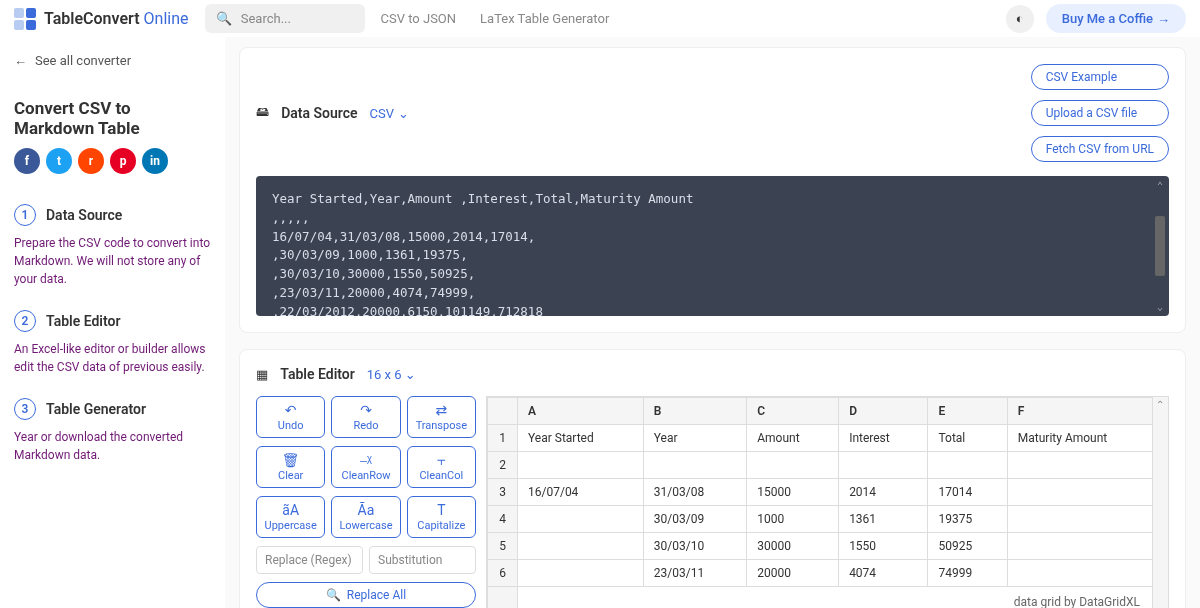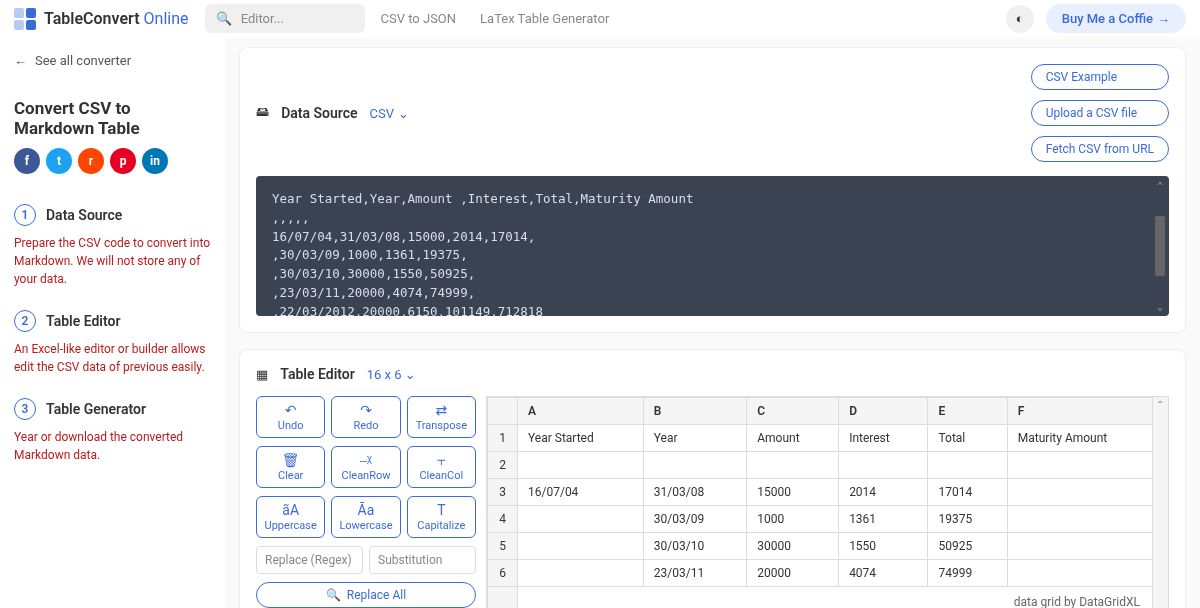--- a/index.html
+++ b/index.html
@@ -18,21 +18,21 @@
 .main { display: flex; }
 .sidebar { width: 225px; padding: 16px 14px; }
 .backlink { display: flex; align-items: center; gap: 8px; color: #555; font-size: 13px; margin-bottom: 30px; }
 .sidebar h1 { font-size: 17px; font-weight: 700; margin-bottom: 10px; }
 .sidebar .subtitle { color: #888; font-size: 12px; line-height: 1.5; margin-bottom: 14px; }
 .social { display: flex; gap: 6px; margin-bottom: 30px; }
 .social-icon { width: 26px; height: 26px; border-radius: 50%; display: flex; align-items: center; justify-content: center; color: #fff; font-size: 12px; font-weight: bold; }
 .step { display: flex; align-items: center; gap: 10px; margin-bottom: 8px; }
 .step-num { width: 22px; height: 22px; border: 1.5px solid #3b6bdb; color: #3b6bdb; border-radius: 50%; display: flex; align-items: center; justify-content: center; font-size: 12px; font-weight: 600; }
 .step-title { font-size: 14px; font-weight: 600; }
-.step-desc { color: #b91c1c; font-size: 12px; line-height: 1.5; margin-bottom: 22px; }
+.step-desc { color: #701a75; font-size: 12px; line-height: 1.5; margin-bottom: 22px; }
 .content { flex: 1; padding: 10px 14px; background: #fafafa; }
 .panel { background: #fff; border: 1px solid #eee; border-radius: 8px; padding: 16px; margin-bottom: 16px; }
 .panel-header { display: flex; align-items: center; gap: 12px; margin-bottom: 14px; }
 .panel-title { font-weight: 600; font-size: 14px; display: flex; align-items: center; gap: 8px; }
 .format-sel { color: #3b6bdb; font-size: 13px; display: flex; align-items: center; gap: 4px; }
 .panel-actions { margin-left: auto; display: flex; gap: 10px; flex-direction: column; }
 .pill-btn { border: 1.5px solid #3b6bdb; color: #3b6bdb; border-radius: 16px; padding: 5px 14px; font-size: 12px; background: #fff; }
 .csv-area { background: #3b4252; color: #d8dee9; font-family: "Consolas", monospace; font-size: 12.5px; padding: 14px 16px; border-radius: 4px; white-space: pre; line-height: 1.5; position: relative; height: 140px; overflow: hidden; }
 .csv-scroll { position: absolute; right: 2px; top: 2px; bottom: 2px; width: 14px; display:flex; flex-direction:column; align-items:center; justify-content:space-between; }
 .csv-scroll-arr { color:#aaa; font-size:10px; }
@@ -63,21 +63,21 @@
     <span class="logo-icon">
         <span></span>
         <span></span>
         <span></span>
         <span></span>
       </span>
     <span><span>TableConvert</span> <span class="logo-online">Online</span></span>
   </div>
   <div class="search-box">
     <span>🔍</span>
-    <span style="font-size:13px;">Editor...</span>
+    <span style="font-size:13px;">Search...</span>
   </div>
   <div class="top-links">
     <span>CSV to JSON</span>
     <span>LaTex Table Generator</span>
   </div>
   <div class="top-right">
     <div class="dark-toggle">
         <span>◐</span>
       </div>
     <div class="coffee-btn">

